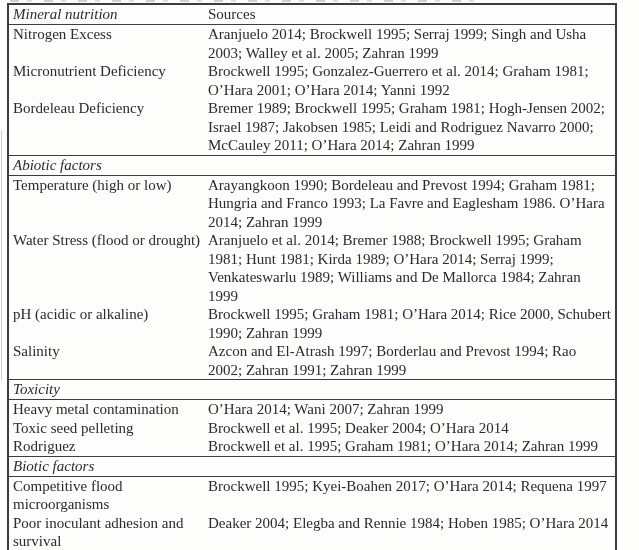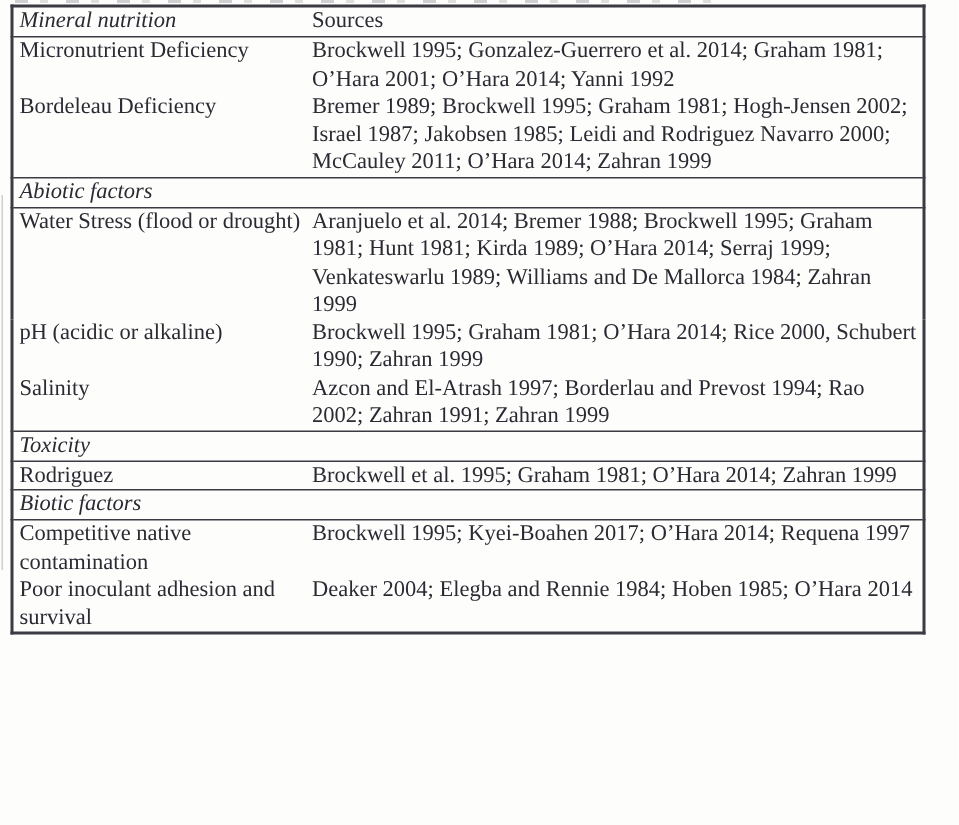--- a/index.html
+++ b/index.html
@@ -84,54 +84,70 @@
       <col class="col-sources">
     </colgroup>
     <thead>
       <tr>
         <th class="factor-head">Mineral nutrition</th>
         <th>Sources</th>
       </tr>
     </thead>
     <tbody id="table-body">
         <tr>
+          <td>Nitrogen Excess</td>
+          <td>Aranjuelo 2014; Brockwell 1995; Serraj 1999; Singh and Usha 2003; Walley et al. 2005; Zahran 1999</td>
+        </tr>
+        <tr>
           <td>Micronutrient Deficiency</td>
           <td>Brockwell 1995; Gonzalez-Guerrero et al. 2014; Graham 1981; O’Hara 2001; O’Hara 2014; Yanni 1992</td>
         </tr>
         <tr>
           <td>Bordeleau Deficiency</td>
           <td>Bremer 1989; Brockwell 1995; Graham 1981; Hogh-Jensen 2002; Israel 1987; Jakobsen 1985; Leidi and Rodriguez Navarro 2000; McCauley 2011; O’Hara 2014; Zahran 1999</td>
         </tr>
         <tr class="section-row">
           <td colspan="2">Abiotic factors</td>
+        </tr>
+        <tr>
+          <td>Temperature (high or low)</td>
+          <td>Arayangkoon 1990; Bordeleau and Prevost 1994; Graham 1981; Hungria and Franco 1993; La Favre and Eaglesham 1986. O’Hara 2014; Zahran 1999</td>
         </tr>
         <tr>
           <td>Water Stress (flood or drought)</td>
           <td>Aranjuelo et al. 2014; Bremer 1988; Brockwell 1995; Graham 1981; Hunt 1981; Kirda 1989; O’Hara 2014; Serraj 1999; Venkateswarlu 1989; Williams and De Mallorca 1984; Zahran 1999</td>
         </tr>
         <tr>
           <td>pH (acidic or alkaline)</td>
           <td>Brockwell 1995; Graham 1981; O’Hara 2014; Rice 2000, Schubert 1990; Zahran 1999</td>
         </tr>
         <tr>
           <td>Salinity</td>
           <td>Azcon and El-Atrash 1997; Borderlau and Prevost 1994; Rao 2002; Zahran 1991; Zahran 1999</td>
         </tr>
         <tr class="section-row">
           <td colspan="2">Toxicity</td>
         </tr>
         <tr>
+          <td>Heavy metal contamination</td>
+          <td>O’Hara 2014; Wani 2007; Zahran 1999</td>
+        </tr>
+        <tr>
+          <td>Toxic seed pelleting</td>
+          <td>Brockwell et al. 1995; Deaker 2004; O’Hara 2014</td>
+        </tr>
+        <tr>
           <td>Rodriguez</td>
           <td>Brockwell et al. 1995; Graham 1981; O’Hara 2014; Zahran 1999</td>
         </tr>
         <tr class="section-row">
           <td colspan="2">Biotic factors</td>
         </tr>
         <tr>
-          <td>Competitive native contamination</td>
+          <td>Competitive flood microorganisms</td>
           <td>Brockwell 1995; Kyei-Boahen 2017; O’Hara 2014; Requena 1997</td>
         </tr>
         <tr>
           <td>Poor inoculant adhesion and survival</td>
           <td>Deaker 2004; Elegba and Rennie 1984; Hoben 1985; O’Hara 2014</td>
         </tr>
       </tbody>
   </table>
 </div>
 

